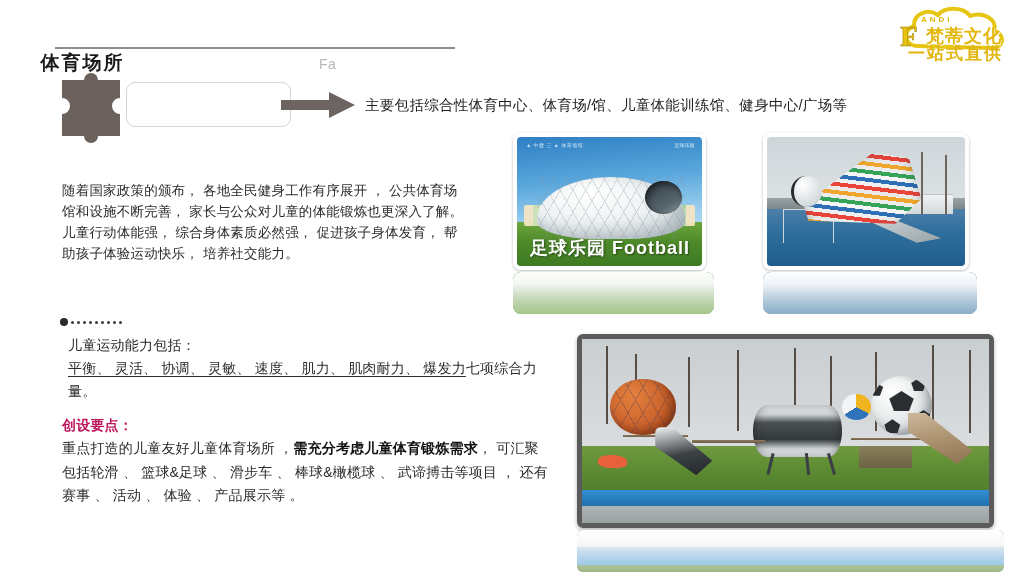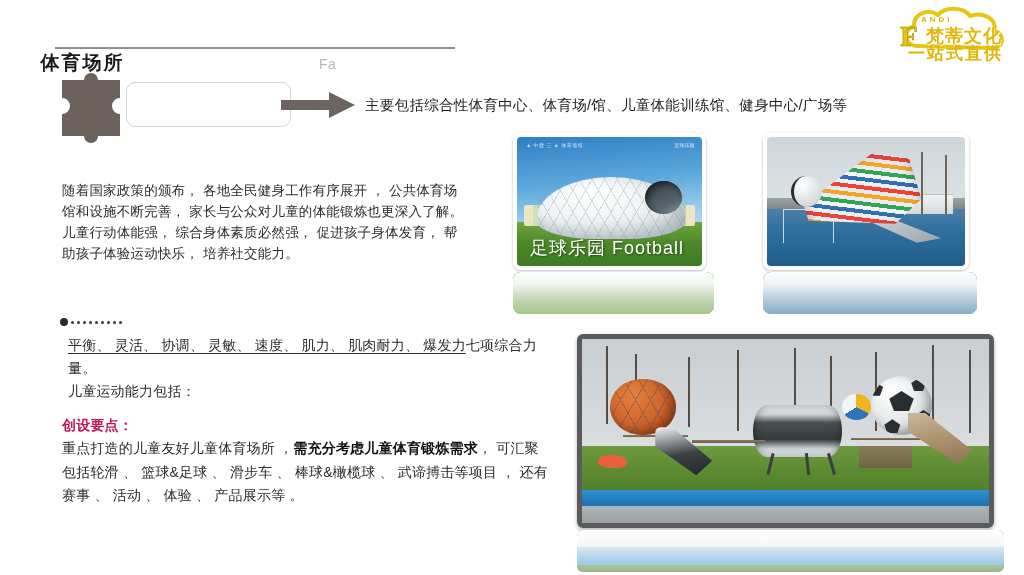--- a/index.html
+++ b/index.html
@@ -119,21 +119,21 @@
                                 repeating-linear-gradient(-60deg, rgba(130,145,155,.9) 0 1px, transparent 1px 11px); }
   .dome-hole { position:absolute; right:11%; top:34%; width:20%; height:26%;
               border-radius:50%; background: linear-gradient(150deg,#2e3a41,#59676f 70%, #8f9ca3);
               box-shadow: inset 2px 3px 6px rgba(0,0,0,.55); }
   .dome-stripes { position:absolute; left:4%; bottom:31%; width:92%; height:16%;
               background: repeating-linear-gradient(90deg,
                 #f3e6c3 0 9px, #cfe3b7 9px 18px, #f0cfc4 18px 27px, #d9e8d2 27px 36px,
                 #eadfae 36px 45px, #bcd9a8 45px 54px); opacity:.95;
               border-radius: 2px; }
   .dome-text { position:absolute; left:7%; bottom:5%; width:92%;
-              font-size: 18px; font-weight: normal; color:#ffffff; letter-spacing:1px;
+              font-size: 18px; font-weight: bold; color:#ffffff; letter-spacing:1px;
               text-shadow: 1px 1px 2px rgba(0,0,0,.45); white-space: nowrap; overflow:hidden; }
   .dome-logo-l { position:absolute; left:5%; top:4%; font-size:5px; color:#cfe6f5; letter-spacing:.5px; }
   .dome-logo-r { position:absolute; right:4%; top:4%; font-size:5px; color:#dbeefb; text-align:right; }
 
   
   #photo2 { left: 763px; top: 133px; width: 206px; height: 137px;
             border: 4px solid #ffffff; box-shadow: 0 1px 3px rgba(0,0,0,.28); }
   .shut-sky { position:absolute; inset:0; background: linear-gradient(180deg,#cfd6da 0%, #dde2e4 55%, #e7eaea 100%); }
   .shut-ground { position:absolute; left:0; bottom:0; width:100%; height:44%;
             background: linear-gradient(180deg,#4d7fa8 0%, #2f6f9e 40%, #1f5c8c 100%); }
@@ -244,22 +244,22 @@
       <span class="sm"></span>
     <span class="sm"></span>
       <span class="sm"></span>
       <span class="sm"></span>
     <span class="sm"></span>
       <span class="sm"></span>
       <span class="sm"></span>
   </div>
 
   <div class="sec-ability">
+    <div>儿童运动能力包括：</div>
     <div><span class="u">平衡、 灵活、 协调、 灵敏、 速度、 肌力、 肌肉耐力、 爆发力</span><span>七项综合力量。</span></div>
-    <div>儿童运动能力包括：</div>
   </div>
 
   <div class="sec-points">
     <div class="hd">创设要点：</div>
     <div><span>重点打造的儿童友好儿童体育场所 ，</span><span class="b">需充分考虑儿童体育锻炼需求</span><span>， 可汇聚包括轮滑 、 篮球&amp;足球 、 滑步车 、 棒球&amp;橄榄球 、 武谛搏击等项目 ， 还有赛事 、 活动 、 体验 、 产品展示等 。</span></div>
   </div>
 
   <div class="photo" id="photo1">
     <div class="photo-inner">
       <div class="dome-sky"></div>

